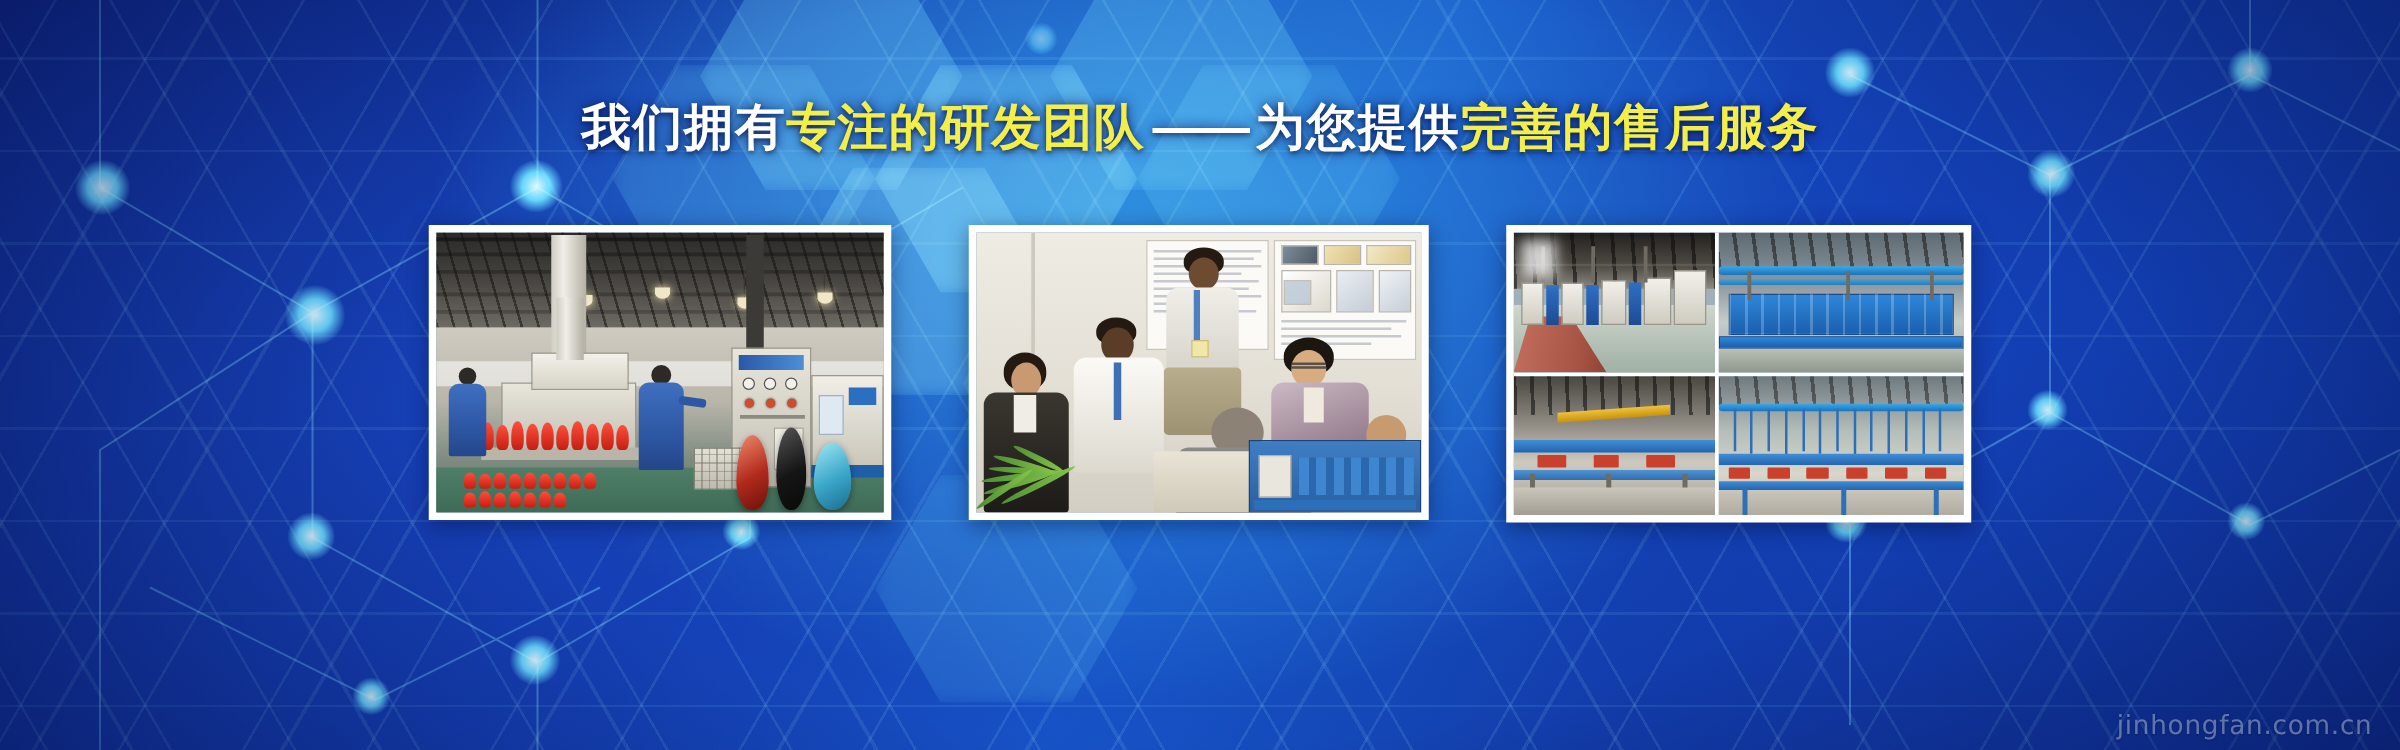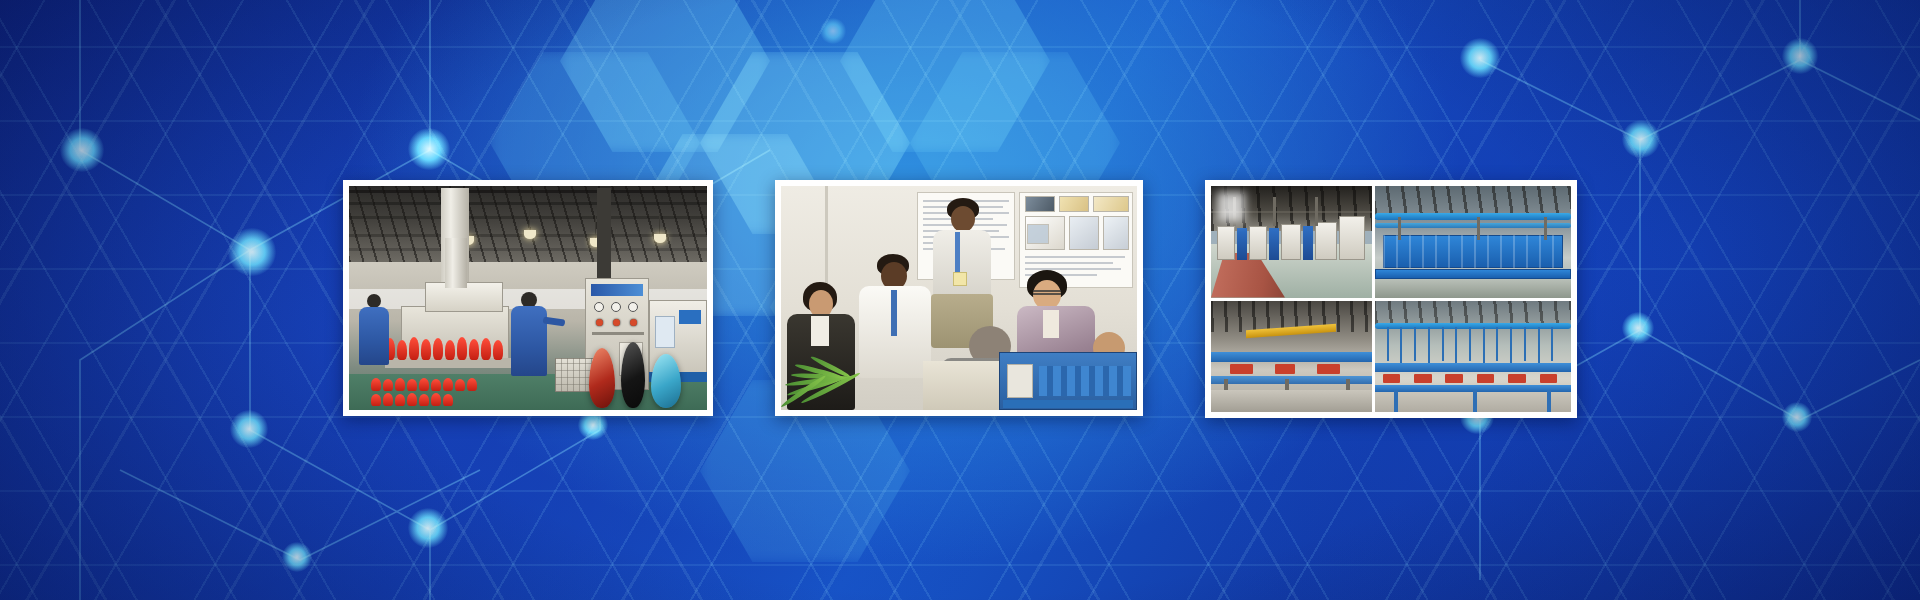--- a/index.html
+++ b/index.html
@@ -202,20 +202,23 @@
     <div class="node" style="left:1782px;top:38px;width:36px;height:36px;"></div>
     <div class="node" style="left:1460px;top:400px;width:34px;height:34px;"></div>
     <div class="node" style="left:1622px;top:312px;width:32px;height:32px;"></div>
     <div class="node" style="left:1782px;top:402px;width:30px;height:30px;"></div>
     <div class="node" style="left:282px;top:542px;width:30px;height:30px;"></div>
     <div class="node" style="left:820px;top:18px;width:26px;height:26px;opacity:.5;"></div>
   </div>
 
   <div class="vign"></div>
 
+  <div class="headline">
+    <span class="t-white">我们拥有</span><span class="t-yellow">专注的研发团队</span><span class="t-dash">——</span><span class="t-white">为您提供</span><span class="t-yellow">完善的售后服务</span>
+  </div>
 
   <div class="photos">
 
     <div class="frame">
       <div class="photo p1" title="工厂生产线">
         <div class="f-roof"></div>
         <div class="f-roofbeam" style="top:4px;"></div>
         <div class="f-roofbeam" style="top:16px;opacity:.45;"></div>
         <div class="f-roofbeam" style="top:30px;opacity:.35;"></div>
         <div class="f-roofbeam" style="top:48px;opacity:.3;"></div>
@@ -496,14 +499,15 @@
             <div class="c-steel" style="left:50%;top:80%;width:4px;height:20%;background:#2f6fb5;"></div>
             <div class="c-steel" style="left:88%;top:80%;width:4px;height:20%;background:#2f6fb5;"></div>
           </div>
 
         </div>
       </div>
     </div>
 
   </div>
 
+  <div class="wm">jinhongfan.com.cn</div>
 
 </div>
 
 </body></html>

